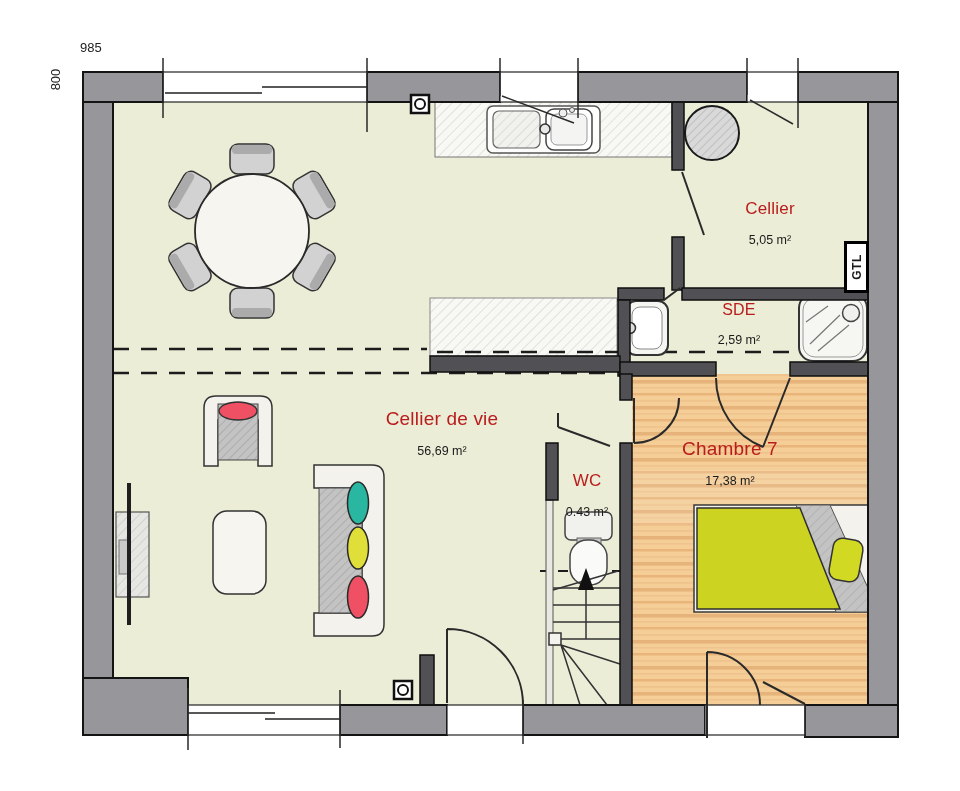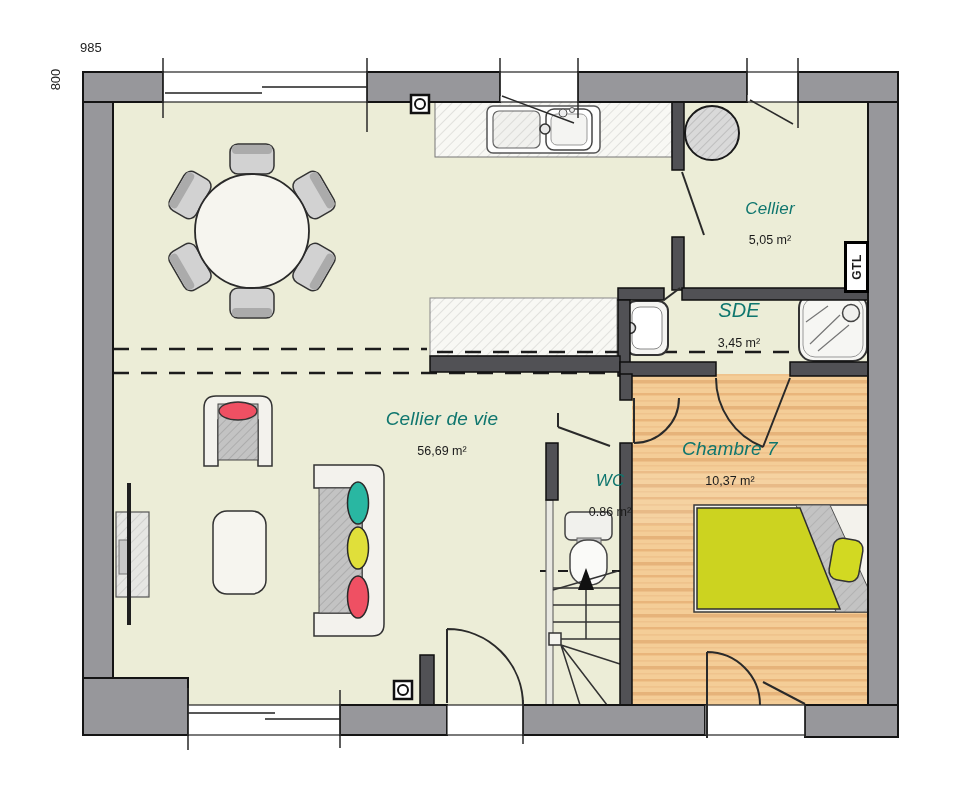--- a/index.html
+++ b/index.html
@@ -1,22 +1,22 @@
 <!DOCTYPE html>
 <html><head>
 <meta charset="utf-8">
 <style>
   html,body{margin:0;padding:0;background:#ffffff;}
   .plan{position:relative;width:960px;height:791px;background:#ffffff;overflow:hidden;
         font-family:"Liberation Sans", sans-serif;color:#1b1b1b;}
   .plan svg{position:absolute;left:0;top:0;}
   .room-label{position:absolute;transform:translate(-50%,-50%);text-align:center;white-space:nowrap;z-index:5;}
-  .room-name{font-size:19px;letter-spacing:.2px;color:#0f766e;font-style:italic;}
+  .room-name{font-size:19px;letter-spacing:.2px;color:#b91c1c;}
   .room-name.md{font-size:17px;}
-  .room-name.lg{font-size:20px;}
+  .room-name.lg{font-size:16px;}
   .room-area{font-size:12.5px;margin-top:14px;color:#1b1b1b;}
   .dim{position:absolute;font-size:13px;color:#222;z-index:5;}
   .dim-w{left:80px;top:40px;}
   .dim-h{left:40px;top:72px;transform:rotate(-90deg);transform-origin:center;width:30px;text-align:center;}
   .gtl-box{position:absolute;left:844px;top:241px;width:25px;height:52px;background:#fff;
            border:3px solid #000;box-sizing:border-box;display:flex;align-items:center;justify-content:center;z-index:6;}
   .gtl-box span{transform:rotate(-90deg);font-size:12px;font-weight:bold;letter-spacing:.5px;}
 </style>
 </head>
 <body>
@@ -249,28 +249,28 @@
 <div class="room-label" style="left:442px;top:433px">
   <div class="room-name">Cellier de vie</div>
   <div class="room-area">56,69 m²</div>
 </div>
 <div class="room-label" style="left:770px;top:223px">
   <div class="room-name md">Cellier</div>
   <div class="room-area">5,05 m²</div>
 </div>
 <div class="room-label" style="left:739px;top:324px">
   <div class="room-name lg">SDE</div>
-  <div class="room-area">3,45 m²</div>
-</div>
-<div class="room-label" style="left:610px;top:495px">
+  <div class="room-area">2,59 m²</div>
+</div>
+<div class="room-label" style="left:587px;top:495px">
   <div class="room-name md">WC</div>
-  <div class="room-area">0.86 m²</div>
+  <div class="room-area">0.43 m²</div>
 </div>
 <div class="room-label" style="left:730px;top:463px">
   <div class="room-name">Chambre 7</div>
-  <div class="room-area">10,37 m²</div>
+  <div class="room-area">17,38 m²</div>
 </div>
 
 <div class="gtl-box">
   <span>GTL</span>
 </div>
 
 </div>
 
 </body></html>

